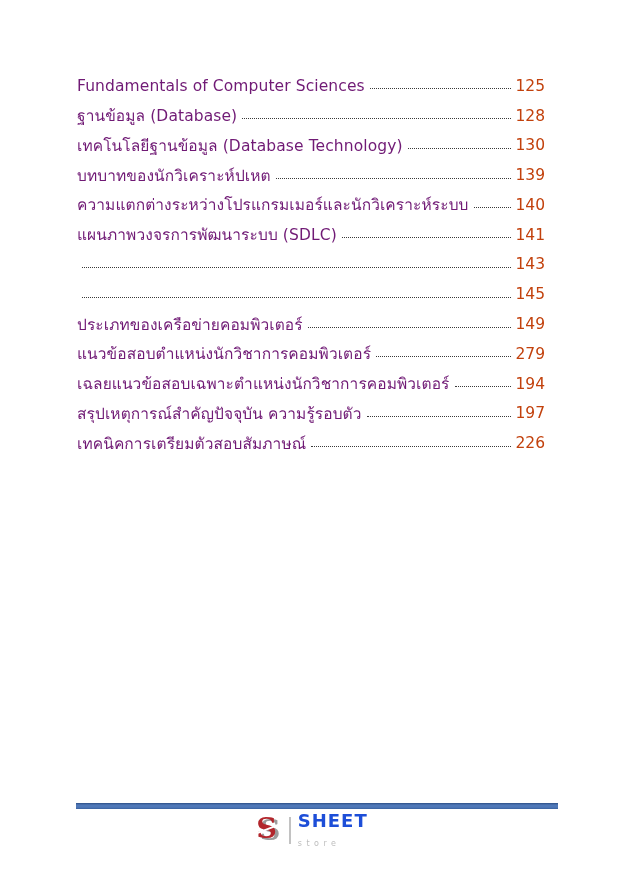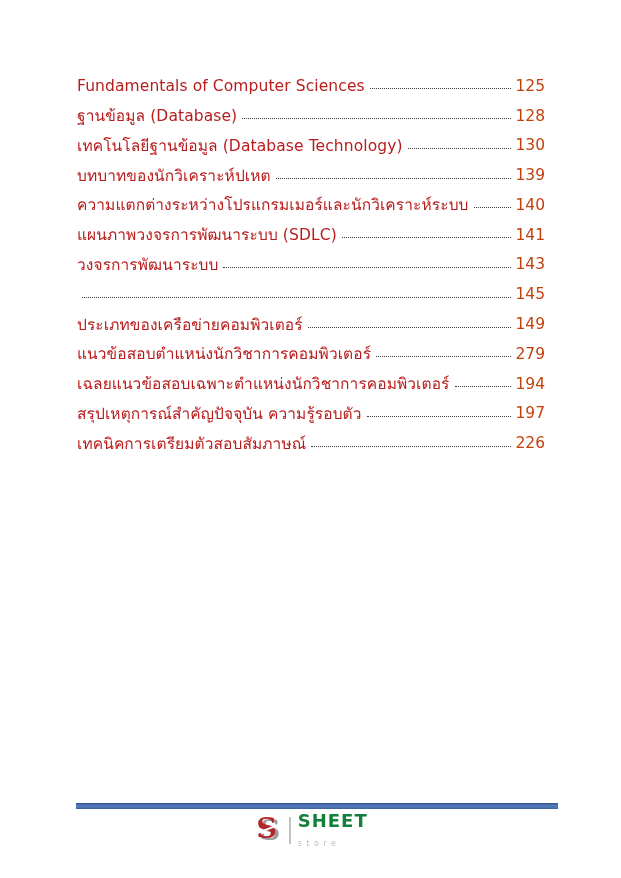--- a/index.html
+++ b/index.html
@@ -21,21 +21,21 @@
   }
   .toc-row {
     height: 29.77px;
     display: flex;
     align-items: center;
     white-space: nowrap;
   }
   .toc-title {
     font-size: 15.5px;
     font-weight: 500;
-    color: #b91c1c;
+    color: #701a75;
     letter-spacing: 0.1px;
   }
   .toc-leader {
     flex: 1;
     height: 0;
     border-bottom: 1.9px dotted #3a3a3a;
     margin: 0 4px 0 5px;
     transform: translateY(3px);
     min-width: 12px;
   }
@@ -70,21 +70,21 @@
     background: #c2c2c2;
   }
   .logo-text-col {
     display: flex;
     flex-direction: column;
     align-items: flex-start;
   }
   .logo-name {
     font-size: 18px;
     font-weight: bold;
-    color: #15803d;
+    color: #1d4ed8;
     letter-spacing: 1px;
     line-height: 1;
   }
   .logo-sub {
     font-size: 8px;
     color: #bdbdbd;
     letter-spacing: 4.5px;
     margin-top: 10px;
     line-height: 1;
   }
@@ -123,21 +123,20 @@
     <span class="toc-page">140</span>
   </div>
 
   <div class="toc-row">
     <span class="toc-title">แผนภาพวงจรการพัฒนาระบบ (SDLC)</span>
     <span class="toc-leader"></span>
     <span class="toc-page">141</span>
   </div>
 
   <div class="toc-row">
-    <span class="toc-title">วงจรการพัฒนาระบบ</span>
     <span class="toc-leader"></span>
     <span class="toc-page">143</span>
   </div>
 
   <div class="toc-row">
     <span class="toc-leader"></span>
     <span class="toc-page">145</span>
   </div>
 
   <div class="toc-row">

